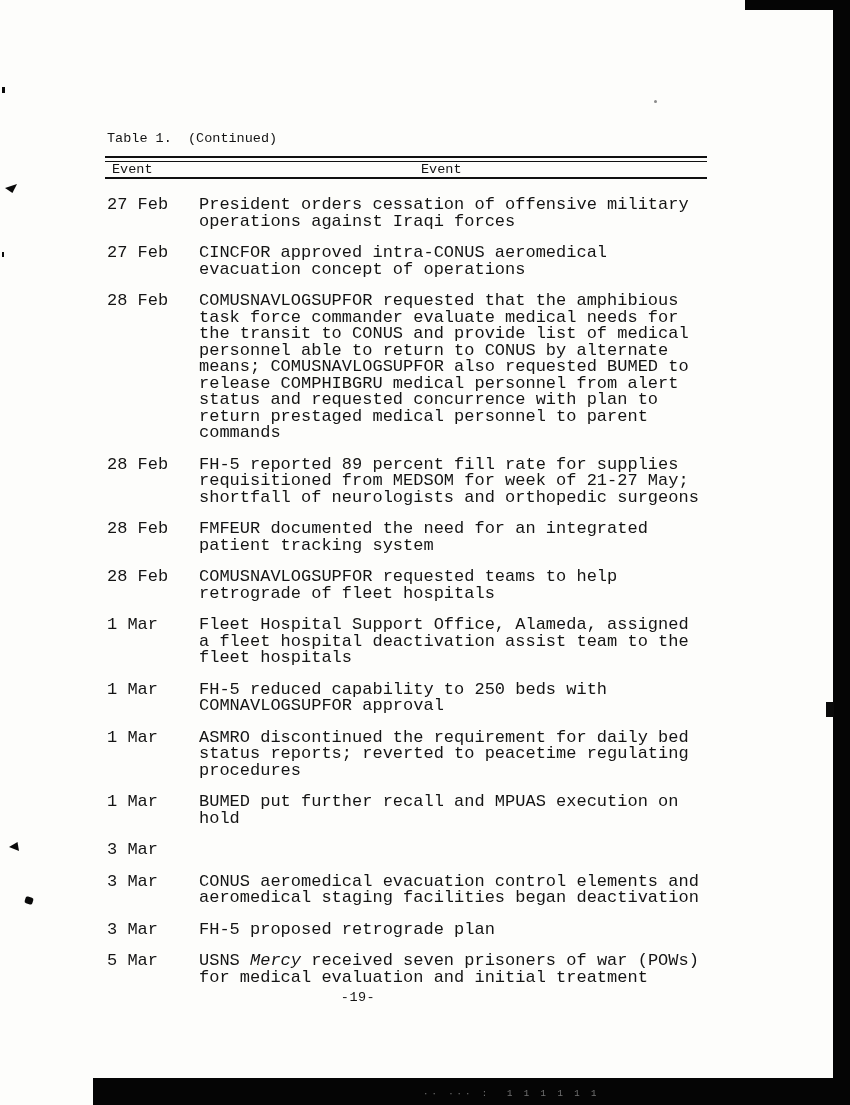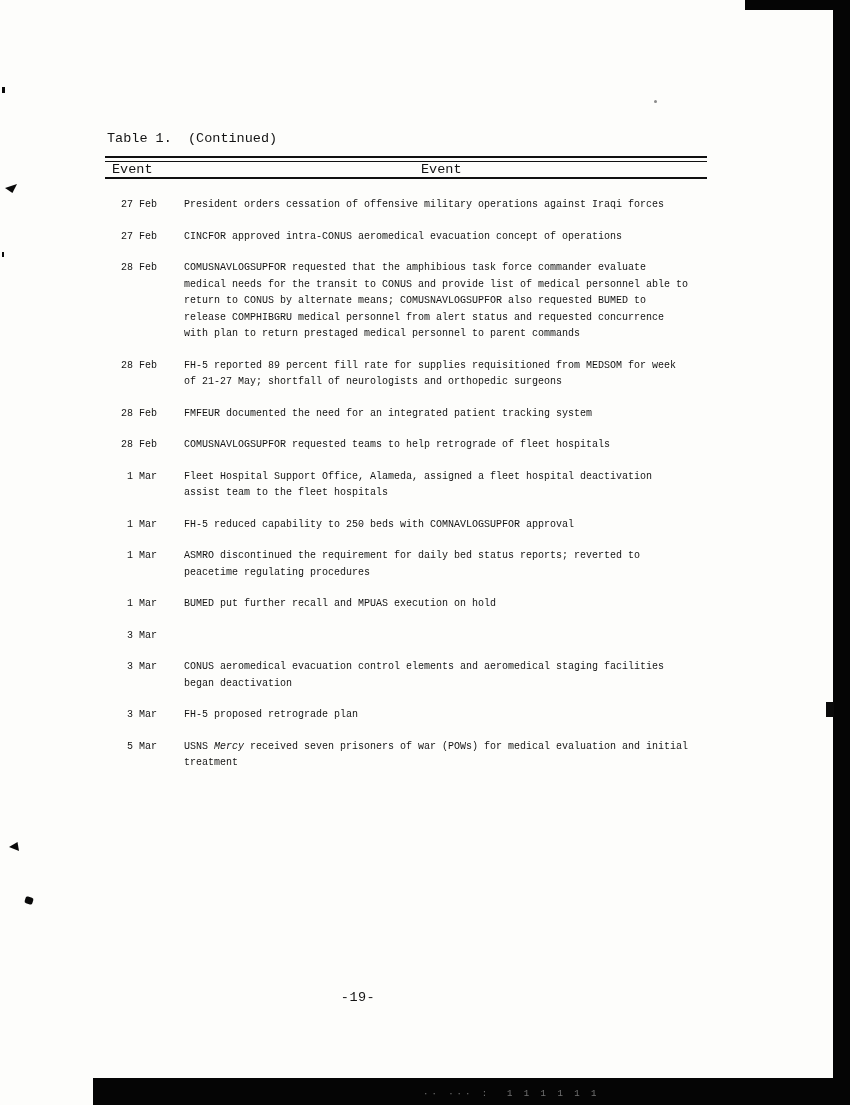--- a/index.html
+++ b/index.html
@@ -24,25 +24,25 @@
   .rule-c { top: 177px; height: 2px; }
 
   .colhead {
     position: absolute; top: 162px; font-size: 13.5px; line-height: 16.5px;
   }
   .colhead-date  { left: 112px; }
   .colhead-event { left: 421px; }
 
   .tbody {
     position: absolute; left: 107px; top: 197px; width: 610px;
-    font-size: 10px; line-height: 16.5px;
+    font-size: 17px; line-height: 16.5px;
   }
   .trow { display: flex; align-items: flex-start; margin-bottom: 15px; }
   .tdate { width: 50px; text-align: right; white-space: nowrap; flex: none; }
-  .tevent { margin-left: 27px; width: 510px; }
+  .tevent { margin-left: 42px; width: 510px; }
 
   .pageno {
     position: absolute; left: 0; width: 716px; top: 990px; text-align: center;
     font-size: 13.5px; letter-spacing: 0.5px;
   }
 
   
   .strip-right { position: absolute; right: 0; top: 0; width: 17px; height: 1105px; background: #050505; }
   .bar-topright { position: absolute; left: 745px; top: 0; width: 105px; height: 10px; background: #050505; }
   .bar-bottom {

